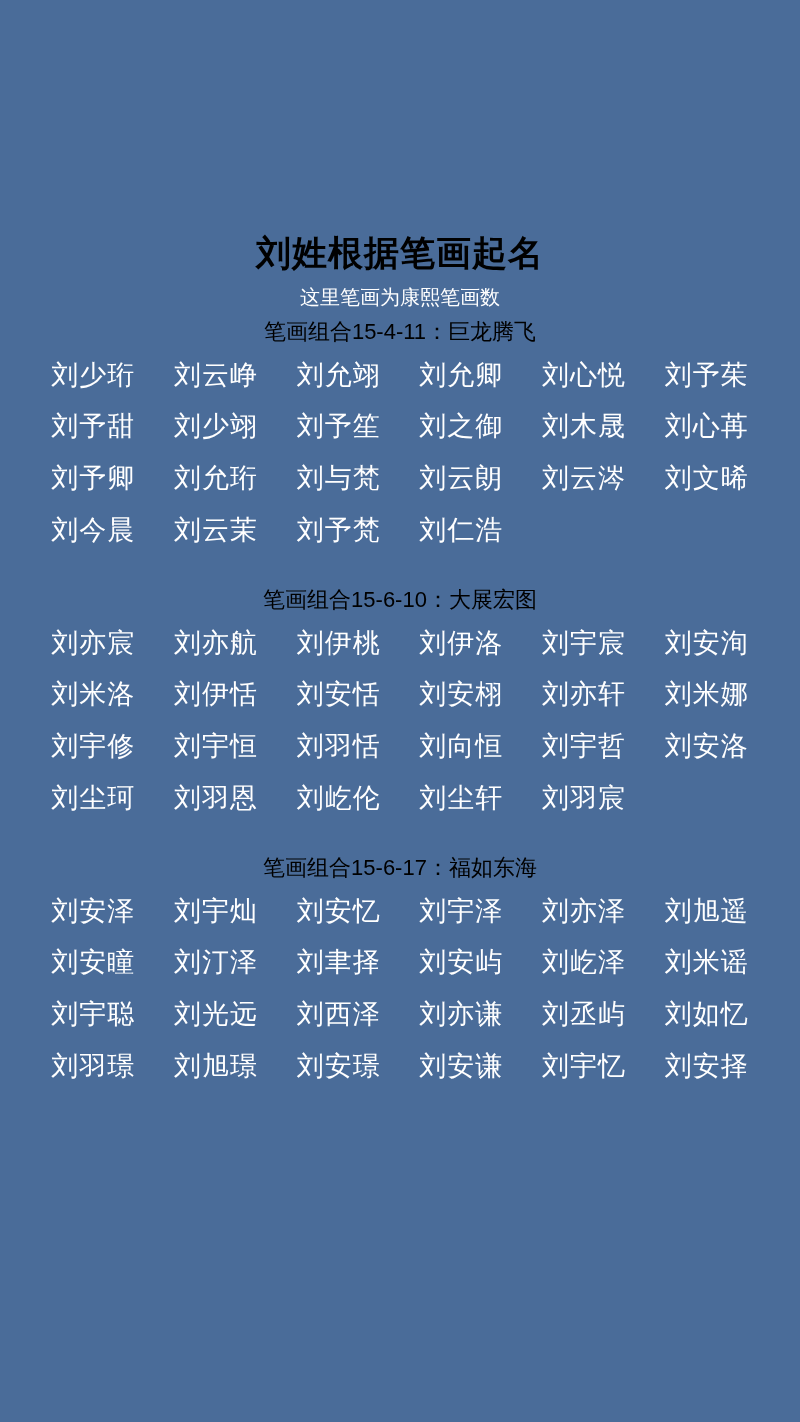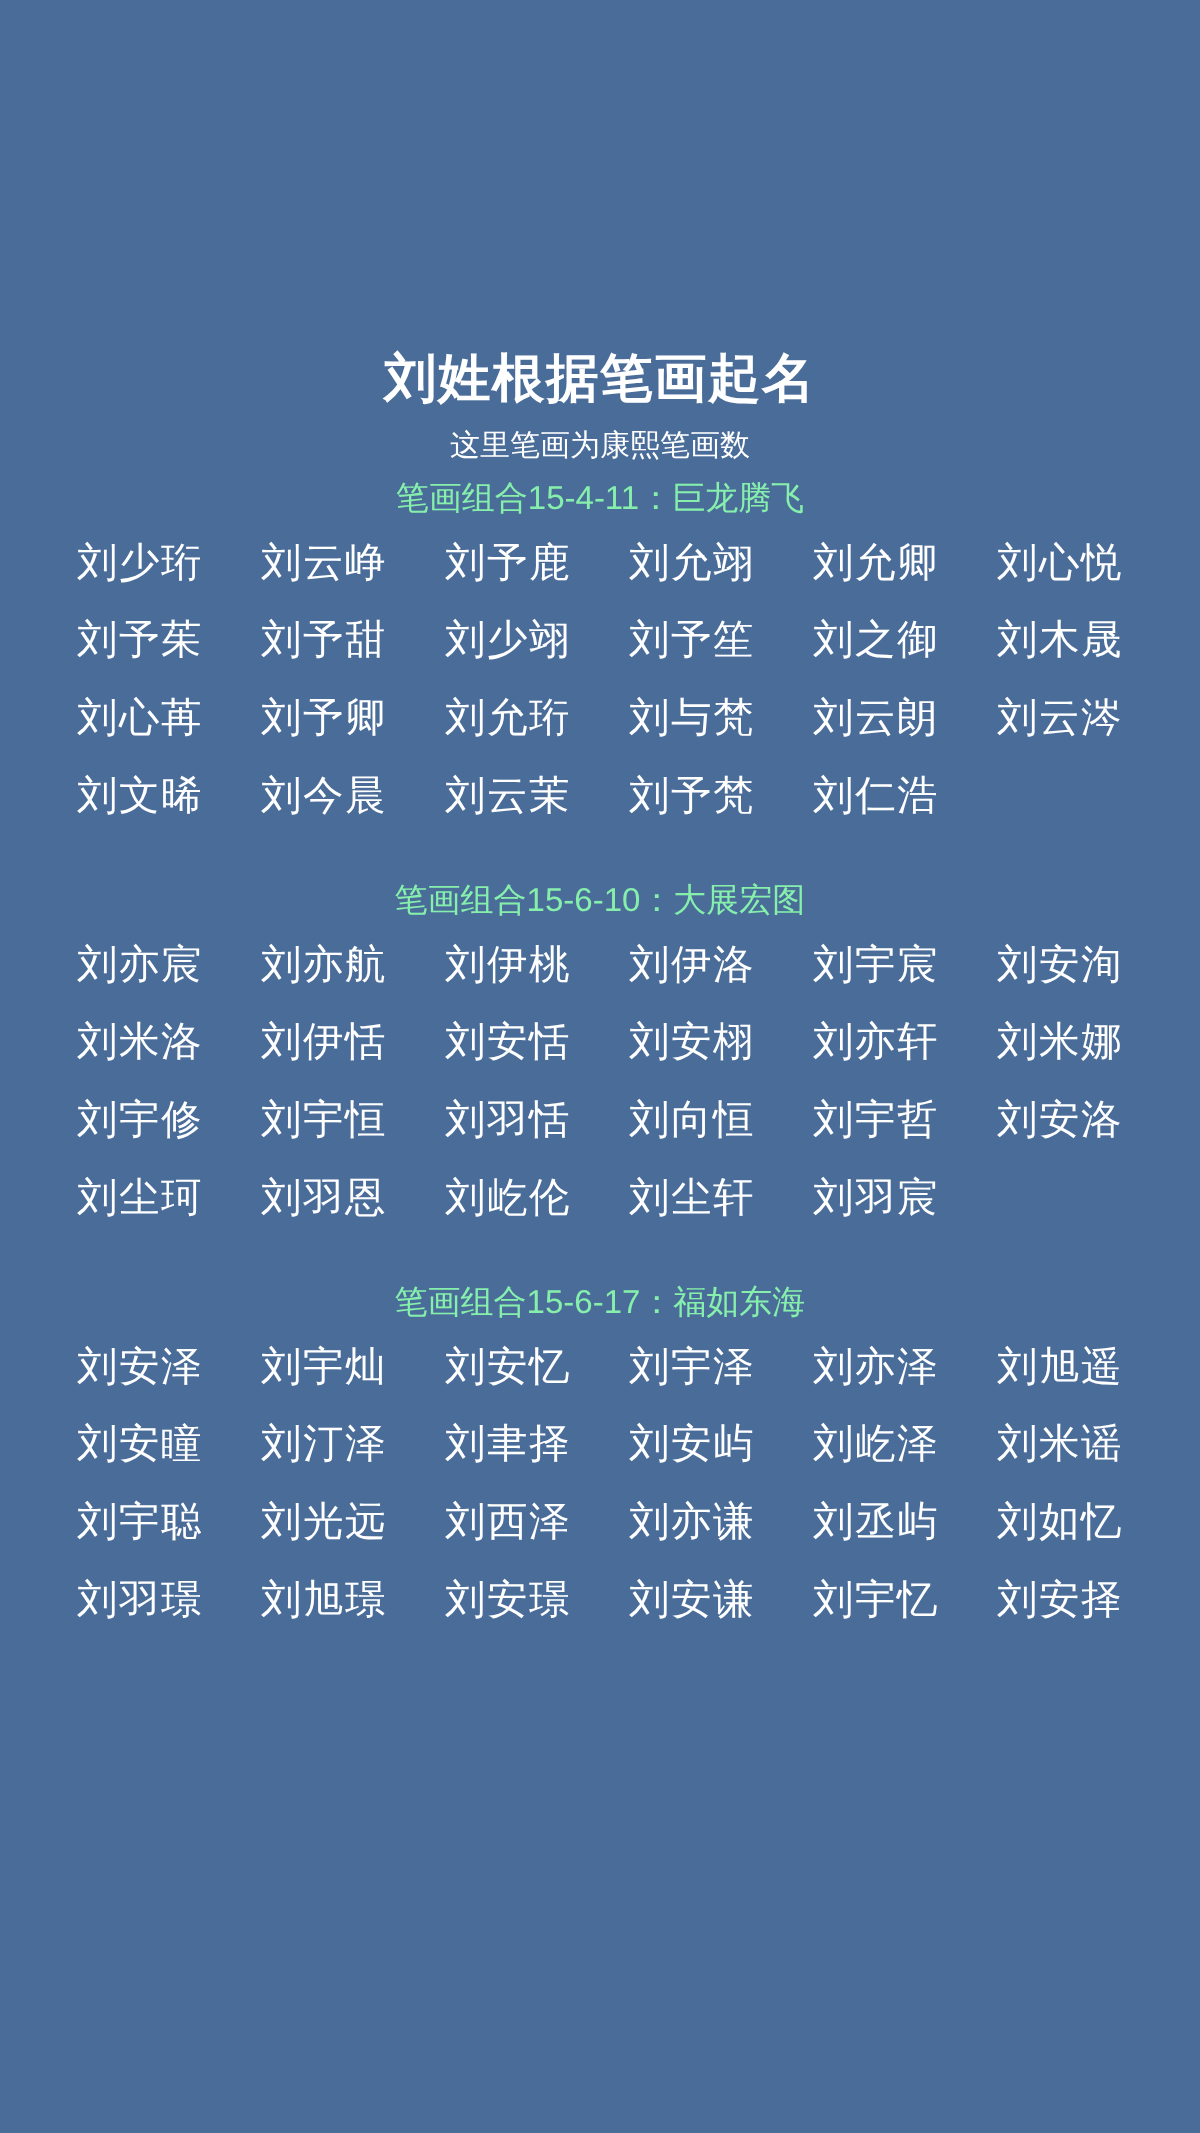--- a/index.html
+++ b/index.html
@@ -21,40 +21,40 @@
     box-sizing: border-box;
   }
   .content {
     position: absolute;
     top: 232px;
     left: 0;
     width: 800px;
   }
   .main-title {
     text-align: center;
-    color: #ffffff;
+    color: #000000;
     font-size: 35px;
     font-weight: bold;
     letter-spacing: 1px;
     line-height: 1.2;
     margin: 0 0 10px 0;
   }
   .subtitle {
     text-align: center;
     color: #ffffff;
     font-size: 20px;
     line-height: 1.3;
     margin: 0 0 8px 0;
   }
   .group {
     margin-bottom: 6px;
   }
   .group-heading {
     text-align: center;
-    color: #86efac;
+    color: #000000;
     font-size: 22px;
     line-height: 1.3;
     margin: 0 0 8px 0;
   }
   .group + .group {
     margin-top: 34px;
   }
   .name-grid {
     display: grid;
     grid-template-columns: repeat(6, 1fr);
@@ -80,21 +80,20 @@
   <div class="content">
 
     <h1 class="main-title">刘姓根据笔画起名</h1>
     <div class="subtitle">这里笔画为康熙笔画数</div>
 
     <div class="group">
       <div class="group-heading">笔画组合15-4-11：巨龙腾飞</div>
       <div class="name-grid">
         <div class="name-cell">刘少珩</div>
         <div class="name-cell">刘云峥</div>
-        <div class="name-cell">刘予鹿</div>
         <div class="name-cell">刘允翊</div>
         <div class="name-cell">刘允卿</div>
         <div class="name-cell">刘心悦</div>
         <div class="name-cell">刘予茱</div>
         <div class="name-cell">刘予甜</div>
         <div class="name-cell">刘少翊</div>
         <div class="name-cell">刘予笙</div>
         <div class="name-cell">刘之御</div>
         <div class="name-cell">刘木晟</div>
         <div class="name-cell">刘心苒</div>

